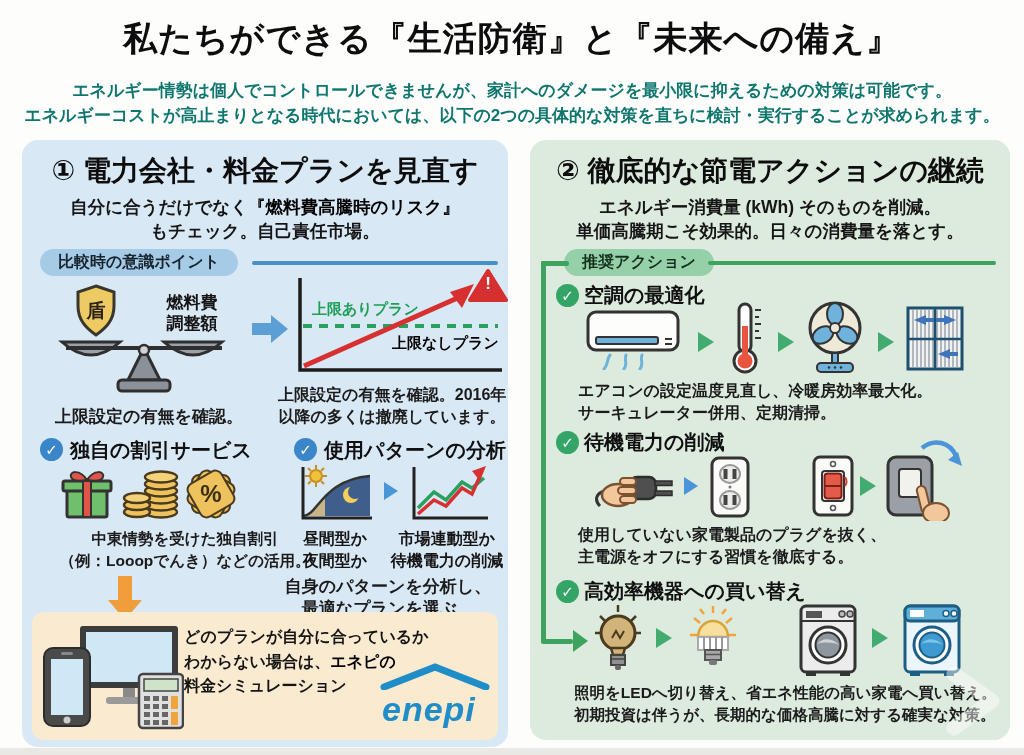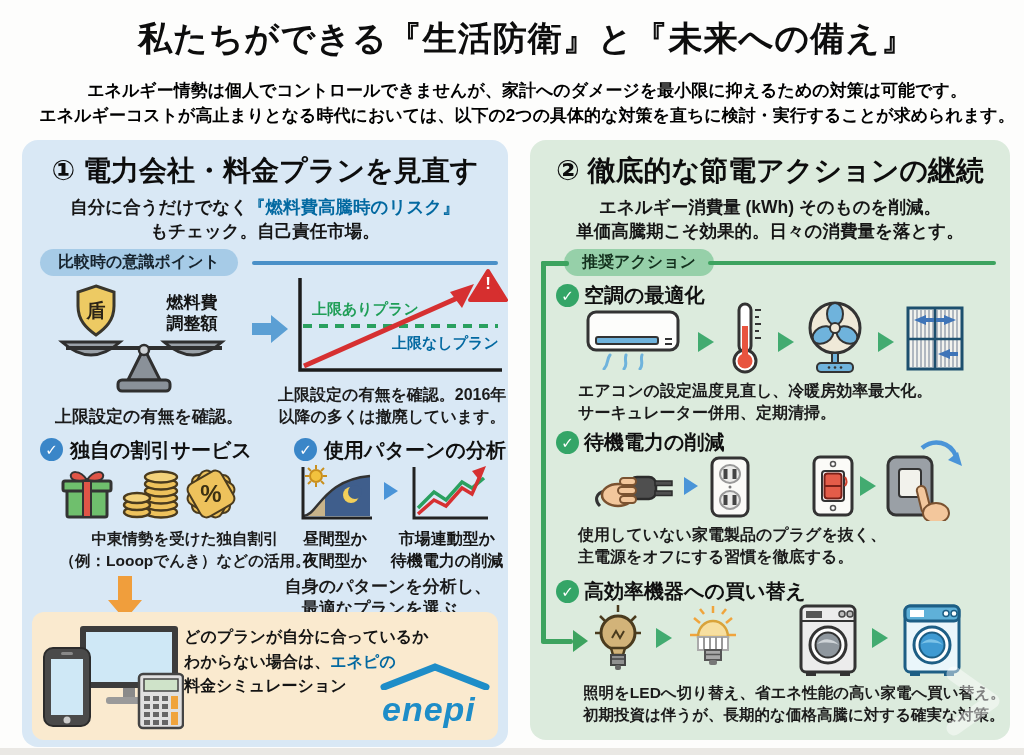--- a/index.html
+++ b/index.html
@@ -1,41 +1,41 @@
 <!DOCTYPE html>
 <html><head>
 <meta charset="utf-8">
 <style>
   html,body{margin:0;padding:0;background:#fdfdfc;}
   *{box-sizing:border-box;}
   .page{position:relative;width:1024px;height:755px;overflow:hidden;background:#fdfdfc;
-        font-family:"Liberation Sans","DejaVu Sans",sans-serif;color:#151515;padding-left:15px;}
+        font-family:"Liberation Sans","DejaVu Sans",sans-serif;color:#151515;}
   .abs{position:absolute;}
   .ctr{text-align:center;}
   .title{width:100%;text-align:center;font-size:34px;font-weight:900;letter-spacing:1px;color:#0d0d0d;}
-  .subtitle{width:100%;text-align:center;font-size:17px;font-weight:700;color:#000000;}
+  .subtitle{width:100%;text-align:center;font-size:17px;font-weight:700;color:#0f766e;}
   .panel{border-radius:16px;}
   .p-left{left:22px;top:140px;width:486px;height:607px;background:#d9e8f5;}
   .p-right{left:530px;top:140px;width:480px;height:600px;background:#dcebdd;}
   .h2{width:100%;text-align:center;font-size:28px;font-weight:900;color:#0d0d0d;white-space:nowrap;}
   .psub{width:100%;text-align:center;font-size:17.5px;font-weight:800;line-height:24px;white-space:nowrap;}
   .pill{display:inline-block;padding:3px 18px;border-radius:15px;font-size:16px;font-weight:800;color:#17242e;white-space:nowrap;}
   .pill-b{background:#a6cbe7;}
   .pill-g{background:#96d0a9;color:#13301d;}
   .hline{height:4px;border-radius:2px;}
   .sechead{font-size:20px;font-weight:900;color:#101010;white-space:nowrap;}
   .check{width:23px;height:23px;border-radius:50%;color:#fff;font-size:15px;font-weight:900;
          display:flex;align-items:center;justify-content:center;}
   .chk-b{background:#3a86c8;}
   .chk-g{background:#34a567;}
   .cap{font-size:16px;font-weight:700;color:#1b1b1b;line-height:22px;white-space:nowrap;}
   .cap17{font-size:17px;}
   .play{width:0;height:0;border-top:10px solid transparent;border-bottom:10px solid transparent;border-left:16px solid #42ab70;}
   .play-sm{border-top-width:9px;border-bottom-width:9px;border-left-width:14px;border-left-color:#4a94d8;}
-  .red{color:#0369a1;}
+  .red{color:#000000;}
   .green-t{color:#1f9e57;}
   .chart-lbl{font-size:15px;font-weight:800;white-space:nowrap;}
   .cream{background:#faeacf;border-radius:12px;}
   .cta-line{font-size:16px;font-weight:800;line-height:24.5px;white-space:nowrap;color:#141414;}
   .logo-text{font-size:34px;font-weight:700;font-style:italic;color:#1e8dc8;letter-spacing:1px;line-height:1;}
   .gline{background:#3da35f;border-radius:2px;}
   .bline{background:#4a90c8;}
   .conn-arrow{width:0;height:0;border-top:11px solid transparent;border-bottom:11px solid transparent;border-left:15px solid #3da35f;}
   .shield-char{font-size:19px;font-weight:900;color:#2b2417;}
   .fuel-lbl{font-size:17px;font-weight:800;line-height:21px;text-align:center;white-space:nowrap;}
@@ -433,21 +433,21 @@
       <rect x="3" y="8" width="54" height="15" rx="5" fill="#5fb0d8" stroke="#1d5e85" stroke-width="3"></rect>
       <rect x="8" y="12" width="14" height="7" fill="#ffffff"></rect>
       <circle cx="44" cy="15.5" r="3" fill="#fff" stroke="#1d5e85" stroke-width="1.5"></circle>
       <circle cx="52" cy="15.5" r="3" fill="#fff" stroke="#1d5e85" stroke-width="1.5"></circle>
       <circle cx="30" cy="47" r="18" fill="#ffffff" stroke="#1d5e85" stroke-width="3"></circle>
       <circle cx="30" cy="47" r="12.5" fill="#3f9ad2" stroke="#1d5e85" stroke-width="2"></circle>
       <path d="M19 46 C25 39 35 40 41 47 C35 44 25 44 19 46" fill="#7cc3e8"></path>
       <rect x="8" y="74" width="10" height="4" fill="#1d5e85"></rect>
         <rect x="42" y="74" width="10" height="4" fill="#1d5e85"></rect>
     </svg>
-    <div class="abs cap" style="left:44px;top:542px;font-size:15.5px;margin-left:9px;">
+    <div class="abs cap" style="left:44px;top:542px;font-size:15.5px;">
       <div>照明をLEDへ切り替え、省エネ性能の高い家電へ買い替え。</div>
       <div>初期投資は伴うが、長期的な価格高騰に対する確実な対策。</div>
     </div>
 
     <svg class="abs" style="right:6px;bottom:4px;" width="62" height="70" viewBox="0 0 62 70">
       <path d="M12 8 L50 35 L12 62" fill="none" stroke="#ffffff" stroke-width="15" stroke-linejoin="round" stroke-linecap="round" opacity="0.45"></path>
     </svg>
   </section>
 
   <div class="abs bottom-strip"></div>

